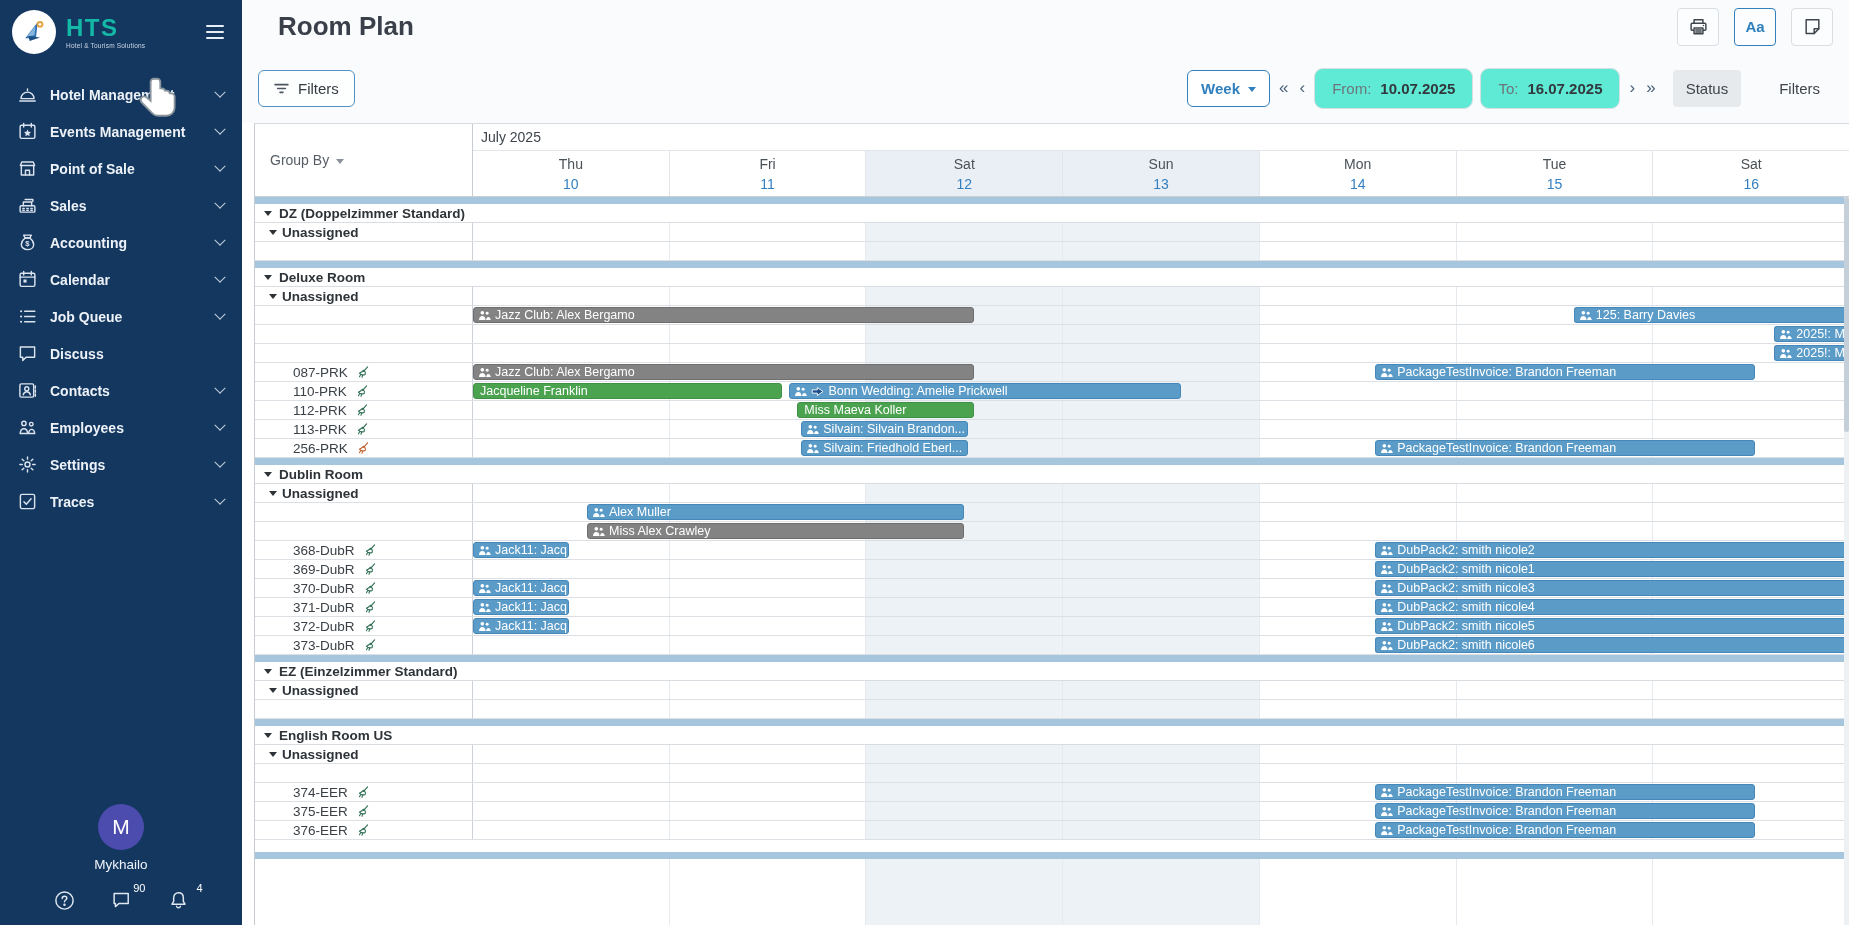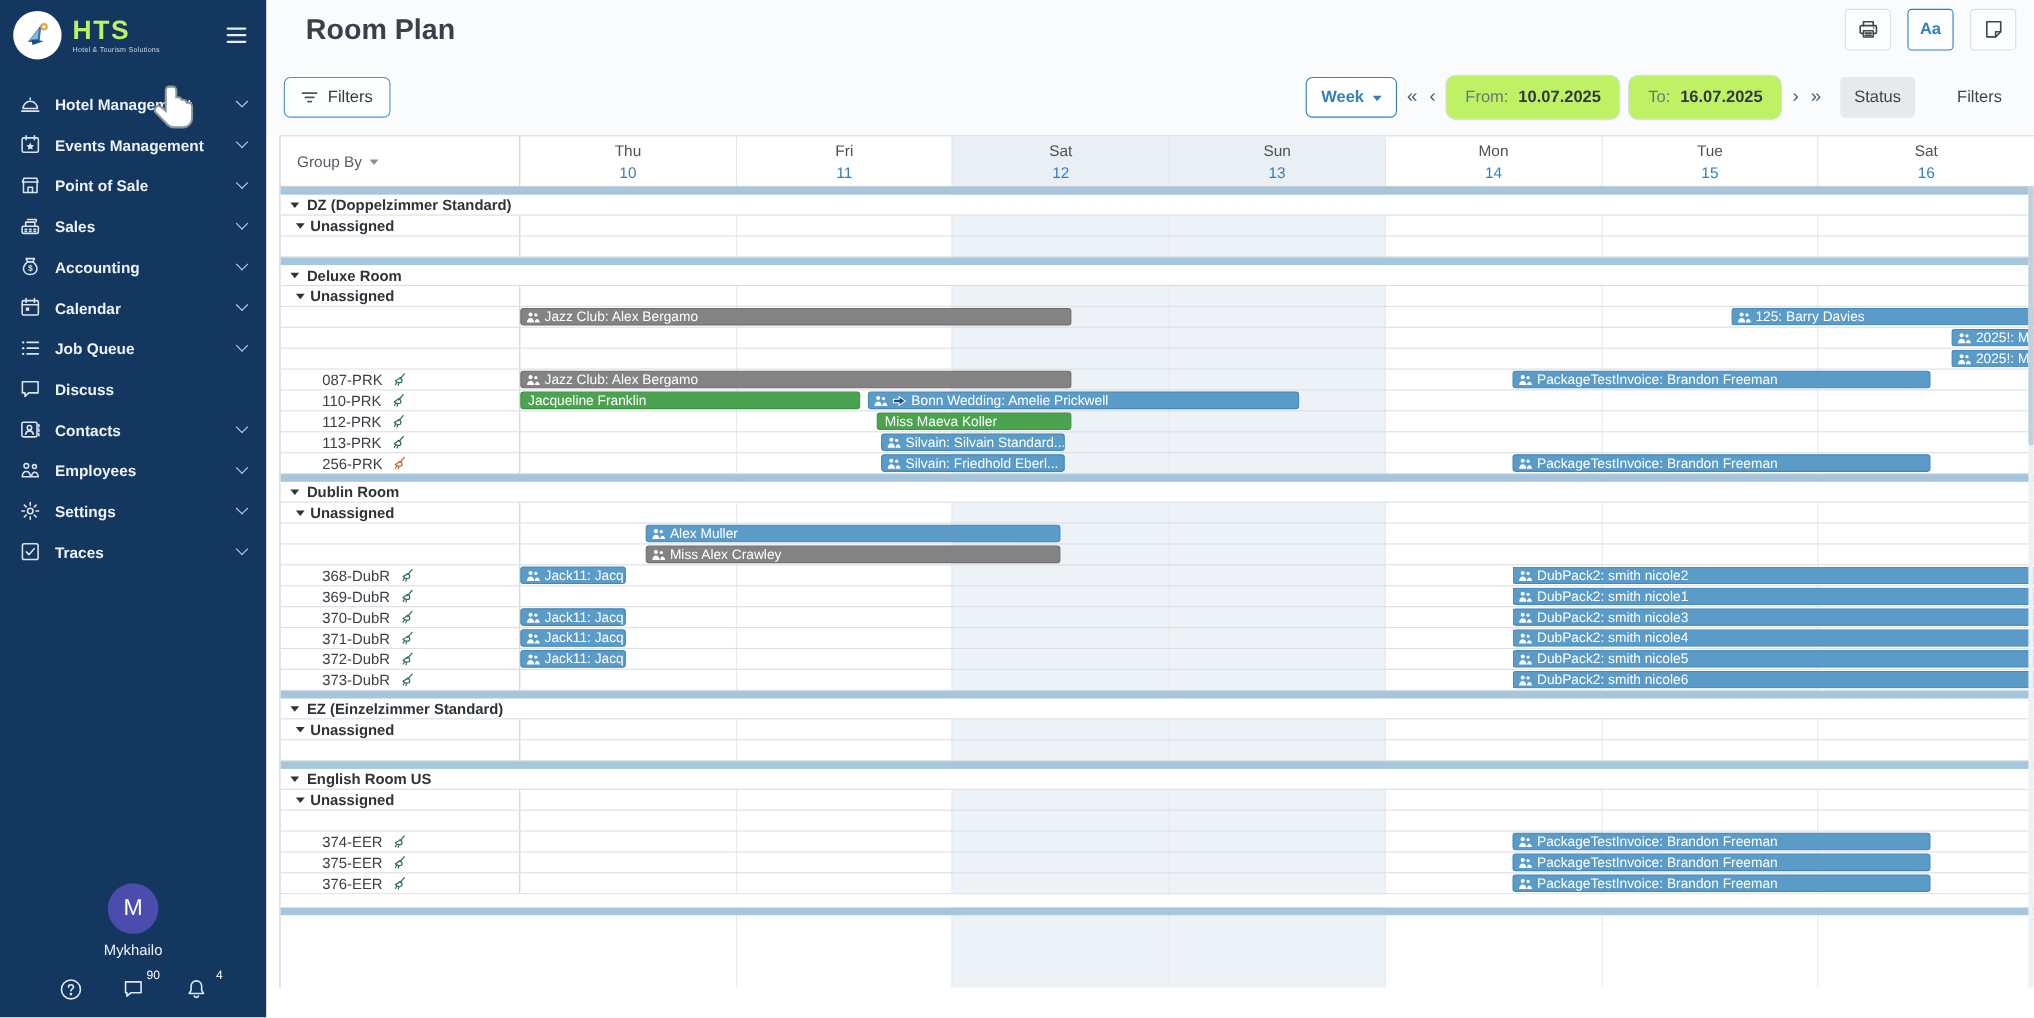--- a/index.html
+++ b/index.html
@@ -4,21 +4,21 @@
 <style>
   * { margin:0; padding:0; box-sizing:border-box; }
   html,body { width:1849px; height:925px; overflow:hidden; font-family:"Liberation Sans", sans-serif; background:#fff; }
   #app { position:relative; width:1849px; height:925px; }
 
   
   .sidebar { position:absolute; left:0; top:0; width:242px; height:925px; background:#14375f; color:#eef3f8; z-index:10; }
   .logo-row { display:flex; align-items:center; padding:10px 16px 8px 12px; }
   .logo-circle { width:44px; height:44px; border-radius:50%; background:#fff; display:flex; align-items:center; justify-content:center; flex:none; }
   .logo-text { margin-left:10px; }
-  .logo-title { font-size:24px; font-weight:bold; letter-spacing:1.5px; color:#bef264; line-height:1; }
+  .logo-title { font-size:24px; font-weight:bold; letter-spacing:1.5px; color:#14b8a6; line-height:1; }
   .logo-sub { font-size:6.5px; color:#ccd7e4; margin-top:2px; letter-spacing:.2px; }
   .burger { margin-left:auto; display:flex; flex-direction:column; gap:3.5px; padding:6px 2px; }
   .burger i { display:block; width:18px; height:2.4px; background:#e8eef5; border-radius:1px; }
   .menu { margin-top:14px; }
   .side-item { display:flex; align-items:center; height:37px; padding:0 18px 0 18px; font-size:14px; font-weight:600; color:#edf2f8; }
   .s-icon { width:19px; height:19px; margin-right:13px; display:flex; flex:none; }
   .s-icon svg { width:19px; height:19px; stroke:#dbe3ee; fill:none; stroke-width:1.2; stroke-linecap:round; stroke-linejoin:round; }
   .chev { margin-left:auto; width:8px; height:8px; border-right:1.7px solid #c2cfdd; border-bottom:1.7px solid #c2cfdd; transform:rotate(45deg) translate(-2px,-2px); }
   .user-block { position:absolute; bottom:10px; left:0; right:0; text-align:center; }
   .avatar { width:46px; height:46px; border-radius:50%; background:#4c4cae; color:#fff; font-size:21px; display:flex; align-items:center; justify-content:center; margin:0 auto; }
@@ -37,21 +37,21 @@
   .hbtn svg { width:19px; height:19px; stroke:#3f464d; fill:none; stroke-width:1.4; stroke-linecap:round; stroke-linejoin:round; }
   .hbtn.active { border-color:#2f80bd; color:#2f80bd; font-weight:bold; }
 
   .toolbar { height:70px; background:#fafbfc; display:flex; align-items:center; padding:0 16px; }
   .btn-filters { display:flex; align-items:center; gap:9px; border:1px solid #4e92c6; border-radius:6px; background:#fdfefe; padding:9px 15px; font-size:15px; color:#353b41; }
   .btn-filters svg { width:15px; height:13px; stroke:#4c5560; fill:none; stroke-width:1.5; stroke-linecap:round; }
   .tb-right { margin-left:auto; display:flex; align-items:center; gap:7px; }
   .btn-week { display:flex; gap:8px; align-items:center; border:1px solid #2f80bd; color:#2f80bd; font-weight:bold; border-radius:6px; padding:9px 13px; font-size:15px; background:#fff; }
   .caret { width:0; height:0; border-left:4.5px solid transparent; border-right:4.5px solid transparent; border-top:5.5px solid currentColor; margin-top:2px; }
   .nav-arrow { font-size:17px; color:#47607a; padding:0 2px; }
-  .date-box { display:flex; gap:9px; align-items:center; background:#bef264; border:1px solid #d9dee3; border-radius:9px; padding:11px 17px; font-size:15px; }
+  .date-box { display:flex; gap:9px; align-items:center; background:#5eead4; border:1px solid #d9dee3; border-radius:9px; padding:11px 17px; font-size:15px; }
   .date-label { color:#6d747b; }
   .date-value { color:#32383e; font-weight:bold; }
   .seg { display:flex; margin-left:8px;gap:25px; }
   .seg-btn { padding:10px 13px; font-size:15px; color:#3f454b; border-radius:4px; }
   .seg-btn.selected { background:#e7eaec; }
 
   
   .grid { position:absolute; left:12px; top:123px; right:0; bottom:0; }
   .gh { display:flex; border-top:1px solid #d8dce0; border-left:1px solid #c6ccd2; border-bottom:1px solid #c9cfd5; background:#fff; }
   .gh-label { width:218px; border-right:1px solid #c6ccd2; display:flex; align-items:center; gap:7px; padding-left:15px; color:#565d65; font-size:14px; flex:none; }
@@ -339,20 +339,21 @@
       </div>
     </div>
 
     <div class="grid">
       <div class="gh">
         <div class="gh-label">
           <span>Group By</span>
           <span class="caret"></span>
         </div>
         <div class="gh-right">
+          <div class="gh-month">July 2025</div>
           <div class="gh-days">
               <div class="day-cell">
                 <div class="day-name">Thu</div>
                 <div class="day-num">10</div>
               </div>
               <div class="day-cell">
                 <div class="day-name">Fri</div>
                 <div class="day-num">11</div>
               </div>
               <div class="day-cell weekend">
@@ -591,21 +592,21 @@
                 <span class="bicon">
                   <svg viewBox="0 0 14 12" width="13" height="11">
                     <g fill="#fff">
                       <circle cx="4.6" cy="3.1" r="2"></circle>
                       <path d="M1 11c.2-2.8 1.6-4.4 3.6-4.4S8 8.2 8.2 11z"></path>
                       <circle cx="9.9" cy="3.6" r="1.6"></circle>
                       <path d="M8.7 11c.3-2.2 1.2-3.4 2.5-3.4s2.3 1.2 2.6 3.4z"></path>
                     </g>
                   </svg>
                 </span>
-                <span class="btxt">Silvain: Silvain Standard...</span>
+                <span class="btxt">Silvain: Silvain Brandon...</span>
               </div>
             </div>
           </div>
           <div class="g-row">
             <div class="g-label">
               <span class="room-txt">256-PRK</span>
               <span class="broom orange">
                 <svg viewBox="0 0 15 15">
                   <path d="M12.6 1.8L8.6 6.4"></path>
                   <path d="M9.2 5.6c1.2 1 1.6 2.2 1 3.8-2 .9-4.2.5-5.8-1.2 1.8-.9 3.2-1.7 4-2.8z"></path>

